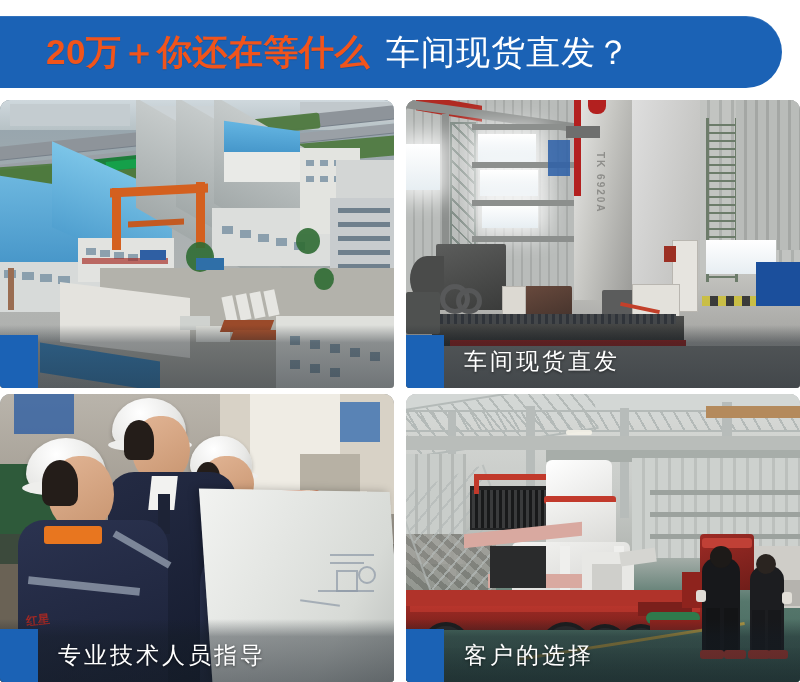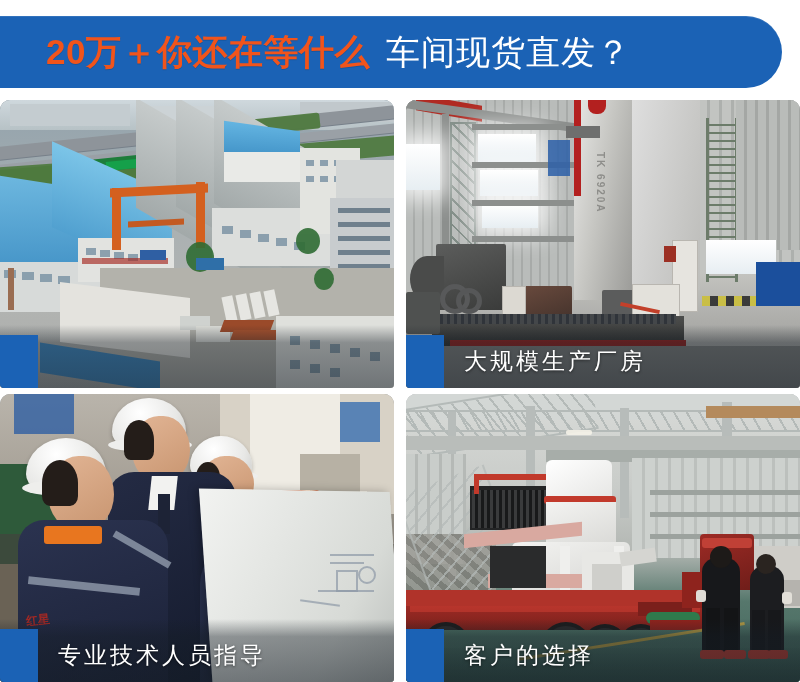--- a/index.html
+++ b/index.html
@@ -298,21 +298,21 @@
         <div class="redbase" style="left:44px;top:240px;width:236px;height:14px;"></div>
         <div class="chips" style="left:30px;top:214px;width:240px;height:10px;"></div>
         <div class="mesh" style="left:300px;top:210px;width:94px;height:46px;background:repeating-linear-gradient(45deg,#4a4b4c 0 6px,#313233 6px 12px);"></div>
         <div style="position:absolute;left:296px;top:196px;width:98px;height:10px;background:repeating-linear-gradient(90deg,#cbbf3a 0 8px,#2d2d2d 8px 16px);opacity:.9;"></div>
         <div class="bluebox" style="left:350px;top:162px;width:44px;height:44px;"></div>
         <div class="floor" style="left:0;top:246px;width:394px;height:42px;background:#7b7c7a;"></div>
         <div class="workpiece" style="left:0;top:192px;width:34px;height:42px;background:#4f5150;"></div>
 
         <div class="cap-band"></div>
         <div class="cap-block"></div>
-        <div class="cap-text">大规模生产厂房</div>
+        <div class="cap-text">车间现货直发</div>
       </div>
     </div>
 
     <div class="panel p-bl">
       <div class="scene s3">
         <div class="bgwall" style="left:220px;top:0;width:174px;height:120px;background:#d8d2c6;"></div>
         <div class="bgwall" style="left:250px;top:0;width:90px;height:150px;background:#efece4;"></div>
         <div class="bgwall" style="left:300px;top:60px;width:60px;height:60px;background:#b7b1a4;"></div>
         <div class="bluepanel" style="left:14px;top:0;width:60px;height:40px;"></div>
         <div class="bluepanel" style="left:340px;top:8px;width:40px;height:40px;background:#3a6fb0;"></div>

